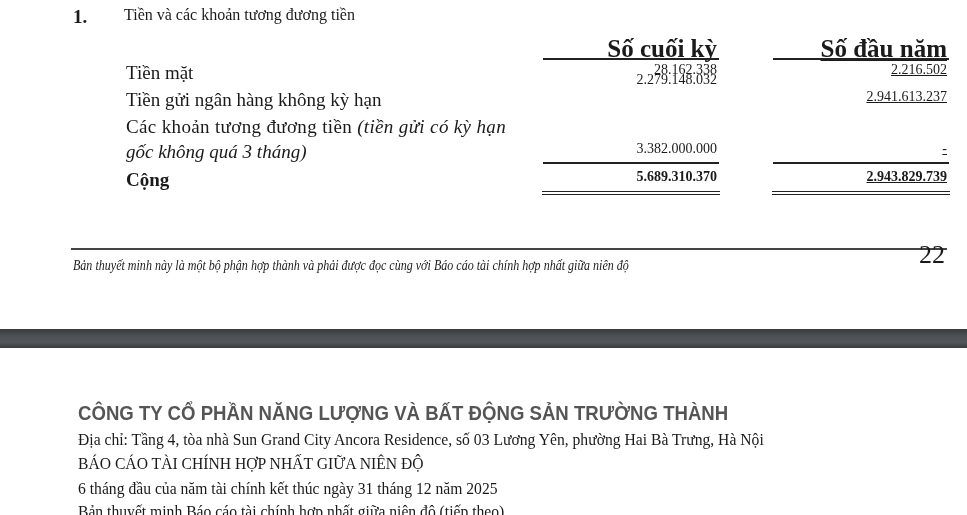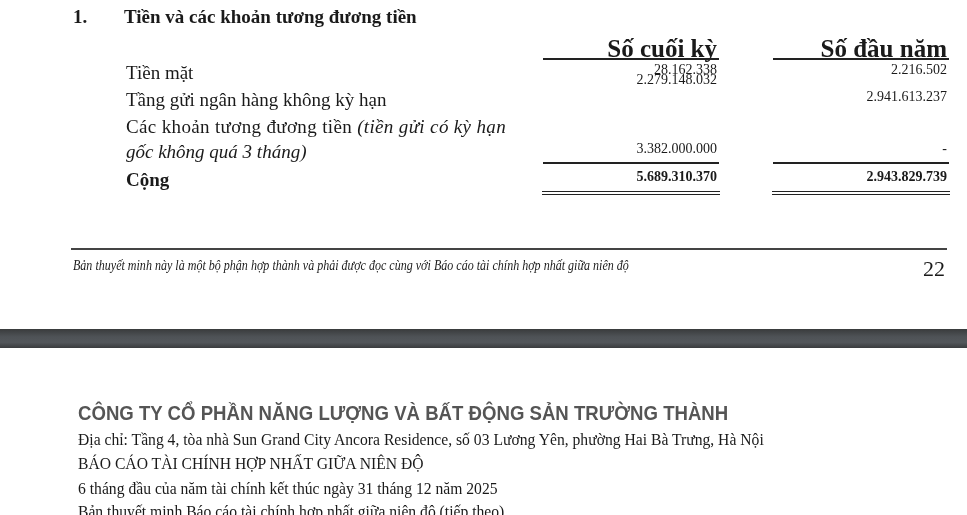--- a/index.html
+++ b/index.html
@@ -1,50 +1,50 @@
 <!DOCTYPE html>
 <html><head>
 <meta charset="utf-8">
 <style>
   html, body { margin:0; padding:0; }
   body { width:967px; height:515px; overflow:hidden; background:#ffffff; position:relative; font-family:"Liberation Serif","DejaVu Serif",serif; color:#1a1a1a; }
   .abs { position:absolute; white-space:nowrap; }
   .sec-num { left:73px; top:6px; font-size:19px; font-weight:bold; }
-  .sec-title { left:124px; top:6px; font-size:19px; font-weight:bold; }
+  .sec-title { left:124px; top:6px; font-size:16px; font-weight:normal; }
   .col-head { top:35px; font-size:25px; font-weight:bold; text-align:right; }
   .col1 { right:250px; }
-  .col2 { right:20px; }
+  .col2 { right:20px;text-decoration:underline; }
   .uline { position:absolute; height:1.5px; background:#222; }
   .label { left:126px; font-size:19px; }
   .num { font-size:14px; text-align:left; }
   .bold { font-weight:bold; }
   .dbl { position:absolute; height:4px; border-top:1.5px solid #222; border-bottom:1.5px solid #222; box-sizing:border-box; }
   .footer-rule { position:absolute; left:71px; top:248px; width:876px; height:2px; background:#444; }
   .footer-text { left:73px; top:258px; font-size:14px; font-style:italic; transform:scaleX(0.86); transform-origin:left; }
-  .page-num { right:22px; top:256px; font-size:22px; }
+  .page-num { right:22px; top:240px; font-size:26px; }
   .band { position:absolute; left:0; top:329px; width:967px; height:19px; background:linear-gradient(#393b3c 0%, #4e5256 40%, #53575b 70%, #3a3c3e 100%); }
   .company { left:78px; top:402px; font-family:"Liberation Sans","DejaVu Sans",sans-serif; font-size:20px; font-weight:bold; color:#555; letter-spacing:0px; transform:scaleX(0.93); transform-origin:left; }
   .hdr-line { left:78px; font-size:17px; transform:scaleX(0.92); transform-origin:left; }
 </style>
 </head>
 <body>
 
 <div class="abs sec-num">1.</div>
 <div class="abs sec-title">Tiền và các khoản tương đương tiền</div>
 
 <div class="abs col-head col1">Số cuối kỳ</div>
 <div class="abs col-head col2">Số đầu năm</div>
 <div class="uline" style="left:543px; top:58px; width:176px;"></div>
 <div class="uline" style="left:773px; top:58px; width:176px;"></div>
 
 <div class="abs label" style="top:62px;text-align:center;">Tiền mặt</div>
 <div class="abs num col1" style="top:62px;">28.162.338</div>
 <div class="abs num col2" style="top:62px;">2.216.502</div>
 
-<div class="abs label" style="top:89px;">Tầng gửi ngân hàng không kỳ hạn</div>
+<div class="abs label" style="top:89px;">Tiền gửi ngân hàng không kỳ hạn</div>
 <div class="abs num col1" style="top:72px;margin-left:16px;">2.279.148.032</div>
 <div class="abs num col2" style="top:89px;">2.941.613.237</div>
 
 <div class="abs label" style="top:116px; letter-spacing:0.35px;">
   <span>Các khoản tương đương tiền </span><i>(tiền gửi có kỳ hạn</i>
 </div>
 <div class="abs label" style="top:141px;font-family:Liberation Serif, serif;">
   <i>gốc không quá 3 tháng)</i>
 </div>
 <div class="abs num col1" style="top:141px;">3.382.000.000</div>

